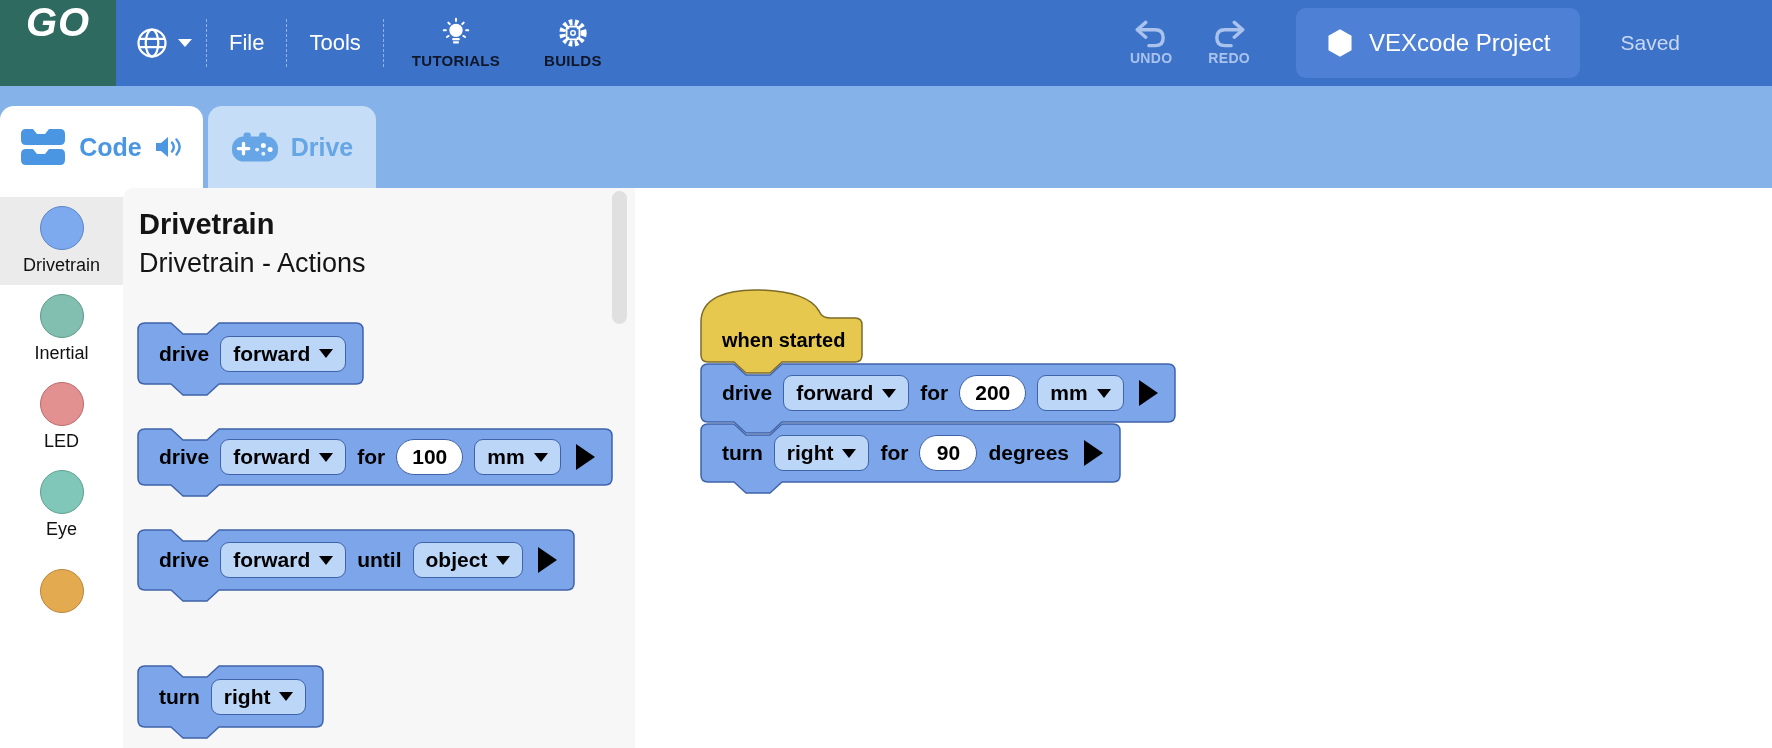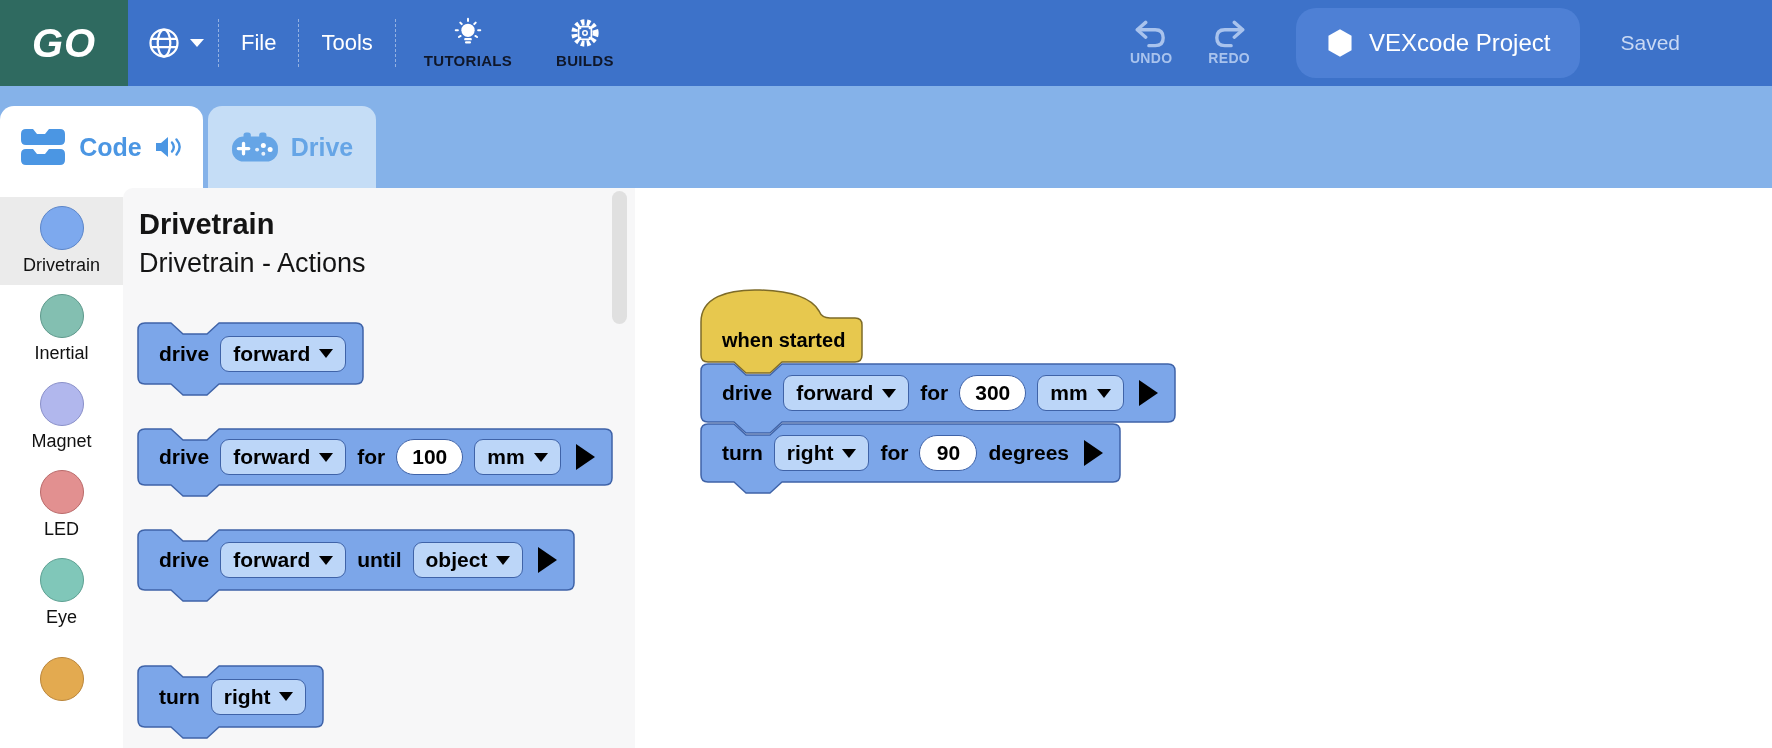--- a/index.html
+++ b/index.html
@@ -1,33 +1,33 @@
 <!DOCTYPE html>
 <html style="--topbar-bg: #3D72C9; --logo-bg: #2F6A60; --muted-topbar: #A9C3ED; --pill-bg: #4E80D5; --saved-color: #C9D9F4; --tabbar-bg: #85B2E9; --tab-active-bg: #FFFFFF; --tab-inactive-bg: #C5DDF6; --tab-text: #4B96E3; --tab-drive-text: #66A5E6; --selected-item-bg: #EBEBEB; --palette-bg: #F7F7F8; --scroll-thumb: #E0E0E0; --canvas-bg: #FFFFFF; --block-fill: #7CA6E9; --block-border: #3F63A8; --field-fill: #BCD6F8; --hat-fill: #E7C84E; --hat-border: #7D6B28;"><head>
 <meta charset="utf-8">
 <style>
   * { margin:0; padding:0; box-sizing:border-box; }
   html,body { width:1772px; height:748px; overflow:hidden; background:#fff;
               font-family:"Liberation Sans", sans-serif; }
 
   
   .topbar { height:86px; background:var(--topbar-bg,#3D72C9); display:flex; align-items:center; }
-  .logo { width:128px; height:86px; background:var(--logo-bg,#2F6A60);
-          display:flex; align-items:center; justify-content:center; flex:0 0 auto; }
+  .logo { width:116px; height:86px; background:var(--logo-bg,#2F6A60);
+          display:flex; align-items:flex-start; justify-content:center; flex:0 0 auto; }
   .logo-text { color:#fff; font-size:40px; font-weight:bold; font-style:italic; letter-spacing:1px; }
   .menu-item { color:#fff; font-size:22px; cursor:default; }
   .menu-divider { border-left:1px dashed rgba(255,255,255,.45); height:48px; }
   .globe-btn { display:flex; align-items:center; gap:8px; margin-left:18px; }
   .caret-white { width:0; height:0; border-left:7px solid transparent; border-right:7px solid transparent; border-top:8px solid #fff; }
   .icon-text-btn { display:flex; flex-direction:column; align-items:center; gap:3px; color:#0f172a; }
   .icon-text-btn .lbl { font-size:15px; font-weight:bold; letter-spacing:.3px; }
   .undo-btn, .redo-btn { display:flex; flex-direction:column; align-items:center; gap:2px;
                          color:var(--muted-topbar,#A9C3ED); }
   .undo-btn .lbl, .redo-btn .lbl { font-size:14px; font-weight:bold; letter-spacing:.3px; }
-  .project-pill { background:var(--pill-bg,#4E80D5); border-radius:20px; height:70px;
+  .project-pill { background:var(--pill-bg,#4E80D5); border-radius:10px; height:70px;
                   display:flex; align-items:center; gap:15px; padding:0 30px; }
   .project-pill .lbl { color:#fff; font-size:24px; }
   .saved { color:var(--saved-color,#C9D9F4); font-size:21px; }
 
   
   .tabbar { height:102px; background:var(--tabbar-bg,#85B2E9); display:flex; align-items:flex-end; }
   .tab { height:82px; border-radius:14px 14px 0 0; display:flex; align-items:center; justify-content:center;
          gap:12px; font-size:25px; font-weight:bold; }
   .tab-code { width:203px; background:var(--tab-active-bg,#fff); color:var(--tab-text,#4B96E3); }
   .tab-drive { width:168px; background:var(--tab-inactive-bg,#C5DDF6); color:var(--tab-drive-text,#66A5E6); margin-left:5px; }
@@ -183,24 +183,20 @@
   <div class="sidebar">
     <div class="cat selected">
       <div class="cat-circle" style="background-color: rgb(125, 169, 238); border-color: rgb(91, 133, 201);"></div>
       <div class="cat-label">Drivetrain</div>
     </div>
     <div class="cat">
       <div class="cat-circle" style="background-color: rgb(131, 191, 177); border-color: rgb(94, 153, 140);"></div>
       <div class="cat-label">Inertial</div>
     </div>
     <div class="cat">
-      <div class="cat-circle" style="background-color: rgb(177, 183, 237); border-color: rgb(138, 144, 201);"></div>
-      <div class="cat-label">Magnet</div>
-    </div>
-    <div class="cat">
       <div class="cat-circle" style="background-color: rgb(226, 144, 144); border-color: rgb(186, 106, 106);"></div>
       <div class="cat-label">LED</div>
     </div>
     <div class="cat">
       <div class="cat-circle" style="background-color: rgb(128, 199, 185); border-color: rgb(92, 160, 146);"></div>
       <div class="cat-label">Eye</div>
     </div>
     <div class="cat">
       <div class="cat-circle" style="background-color: rgb(227, 170, 80); border-color: rgb(186, 133, 58);"></div>
       <div class="cat-label"></div>
@@ -294,21 +290,21 @@
           <svg width="476" height="72" class="block-bg">
             <path d="M 8 1 L 34 1 L 46 12 L 70 12 L 82 1 L 468 1 Q 475 1 475 8
          L 475 52 Q 475 59 468 59 L 82 59 L 70 70 L 46 70 L 34 59 L 8 59 Q 1 59 1 52 L 1 8 Q 1 1 8 1 Z" fill="#7CA6E9" stroke="#3F63A8" stroke-width="1.5" stroke-linejoin="round"></path>
           </svg>
         <span class="kw">drive</span>
         <span class="dropdown">
           <span>forward</span>
           <span class="caret-black"></span>
         </span>
         <span class="kw">for</span>
-        <span class="numfield">300</span>
+        <span class="numfield">200</span>
         <span class="dropdown">
           <span>mm</span>
           <span class="caret-black"></span>
         </span>
         <span class="expand"></span>
       </div>
 
       <div class="block h60">
           <svg width="421" height="72" class="block-bg">
             <path d="M 8 1 L 34 1 L 46 12 L 70 12 L 82 1 L 413 1 Q 420 1 420 8

